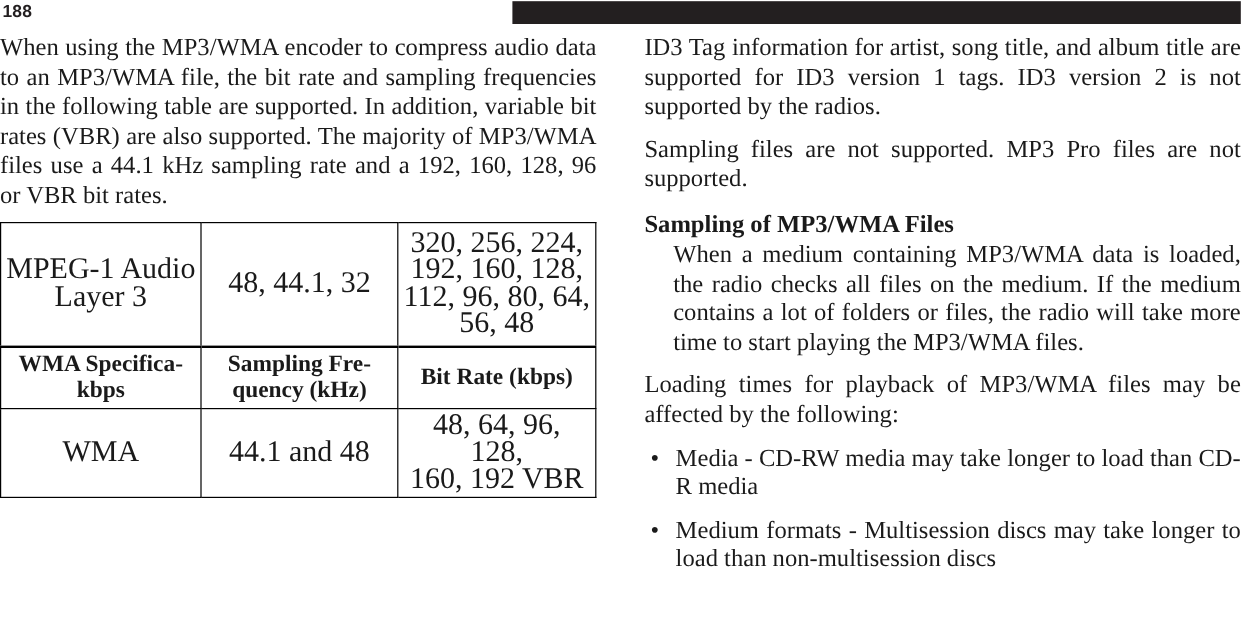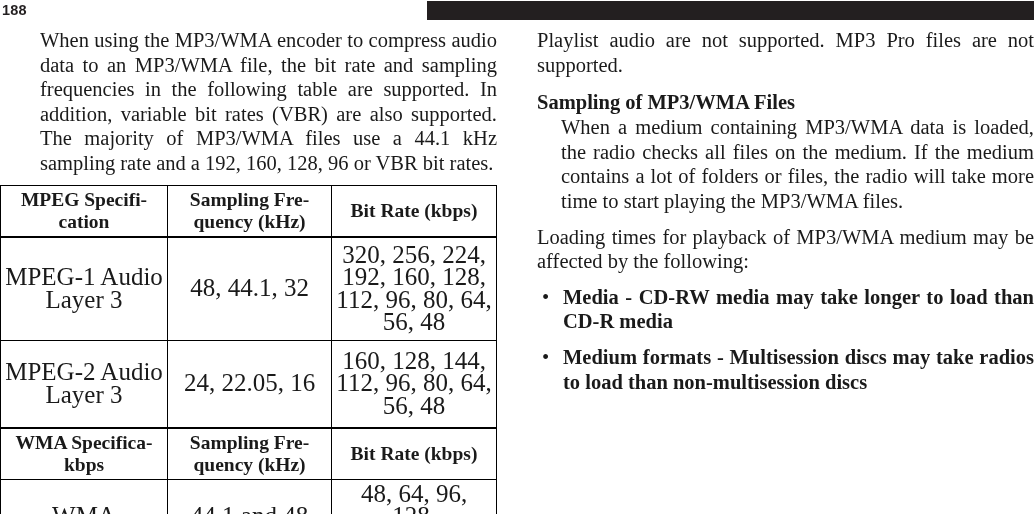--- a/index.html
+++ b/index.html
@@ -77,21 +77,21 @@
   #column-right { left: 537px; }
 
   p.body-text {
     margin: 0 0 11px 0;
     font-size: 20.5px;
     line-height: 24.6px;
     text-align: justify;
     text-justify: inter-word;
     hyphens: manual;
   }
-  p.body-text.last-para { margin-bottom: 9px; padding-left: 40px; }
+  p.body-text.last-para { margin-bottom: 9px; }
 
   h2.section-heading {
     margin: 13px 0 0 0;
     font-size: 20.5px;
     line-height: 25px;
     font-weight: bold;
     text-align: left;
   }
   h2.section-heading + p.body-text { margin-top: 0; margin-left: 24px; }
 
@@ -108,21 +108,21 @@
     line-height: 24.6px;
     text-align: justify;
   }
   ul.bullet-list li .bullet-dot {
     position: absolute;
     left: 5px;
     top: 0;
     font-size: 20.5px;
     line-height: 24.6px;
   }
-  ul.bullet-list li .li-text { display: block; font-weight: bold; }
+  ul.bullet-list li .li-text { display: block; }
 
   
   table.spec-table {
     border-collapse: collapse;
     width: 496px;
     table-layout: fixed;
     margin-top: 2px;
   }
   table.spec-table td,
   table.spec-table th {
@@ -166,70 +166,39 @@
 
     <p class="body-text last-para">When using the MP3/WMA encoder to compress audio data to an MP3/WMA file, the bit rate and sampling frequencies in the following table are supported. In addition, variable bit rates (VBR) are also supported. The majority of MP3/WMA files use a 44.1 kHz sampling rate and a 192, 160, 128, 96 or VBR bit rates.</p>
 
     <table class="spec-table">
       <colgroup>
         <col class="col-spec">
           <col class="col-freq">
           <col class="col-rate">
       </colgroup>
       <tbody>
-        <tr class="header-row first-header">
-          <th>
-            <span class="cell-lines">
-              <span>MPEG Specifi-</span>
-              <span>cation</span>
-            </span>
-          </th>
-          <th>
-            <span class="cell-lines">
-              <span>Sampling Fre-</span>
-              <span>quency (kHz)</span>
-            </span>
-          </th>
-          <th>Bit Rate (kbps)</th>
-        </tr>
 
         <tr>
           <td class="tall-cell">
             <span class="cell-lines">
               <span>MPEG-1 Audio</span>
               <span>Layer 3</span>
             </span>
           </td>
           <td>48, 44.1, 32</td>
           <td>
             <span class="cell-lines">
               <span>320, 256, 224,</span>
               <span>192, 160, 128,</span>
               <span>112, 96, 80, 64,</span>
               <span>56, 48</span>
             </span>
           </td>
         </tr>
 
-        <tr>
-          <td class="mid-cell">
-            <span class="cell-lines">
-              <span>MPEG-2 Audio</span>
-              <span>Layer 3</span>
-            </span>
-          </td>
-          <td>24, 22.05, 16</td>
-          <td>
-            <span class="cell-lines">
-              <span>160, 128, 144,</span>
-              <span>112, 96, 80, 64,</span>
-              <span>56, 48</span>
-            </span>
-          </td>
-        </tr>
 
         <tr class="section-header-row">
           <th>
             <span class="cell-lines">
               <span>WMA Specifica-</span>
               <span>kbps</span>
             </span>
           </th>
           <th>
             <span class="cell-lines">
@@ -249,33 +218,34 @@
               <span>160, 192 VBR</span>
             </span>
           </td>
         </tr>
       </tbody>
     </table>
   </div>
 
   <div class="column" id="column-right">
 
-
-    <p class="body-text">Playlist audio are not supported. MP3 Pro files are not supported.</p>
+    <p class="body-text">ID3 Tag information for artist, song title, and album title are supported for ID3 version 1 tags. ID3 version 2 is not supported by the radios.</p>
+
+    <p class="body-text">Sampling files are not supported. MP3 Pro files are not supported.</p>
 
     <h2 class="section-heading">Sampling of MP3/WMA Files</h2>
 
     <p class="body-text">When a medium containing MP3/WMA data is loaded, the radio checks all files on the medium. If the medium contains a lot of folders or files, the radio will take more time to start playing the MP3/WMA files.</p>
 
-    <p class="body-text">Loading times for playback of MP3/WMA medium may be affected by the following:</p>
+    <p class="body-text">Loading times for playback of MP3/WMA files may be affected by the following:</p>
 
     <ul class="bullet-list">
       <li>
         <span class="bullet-dot">•</span>
         <span class="li-text">Media - CD-RW media may take longer to load than CD-R media</span>
       </li>
       <li>
         <span class="bullet-dot">•</span>
-        <span class="li-text">Medium formats - Multisession discs may take radios to load than non-multisession discs</span>
+        <span class="li-text">Medium formats - Multisession discs may take longer to load than non-multisession discs</span>
       </li>
     </ul>
   </div>
 </div>
 
 </body></html>

